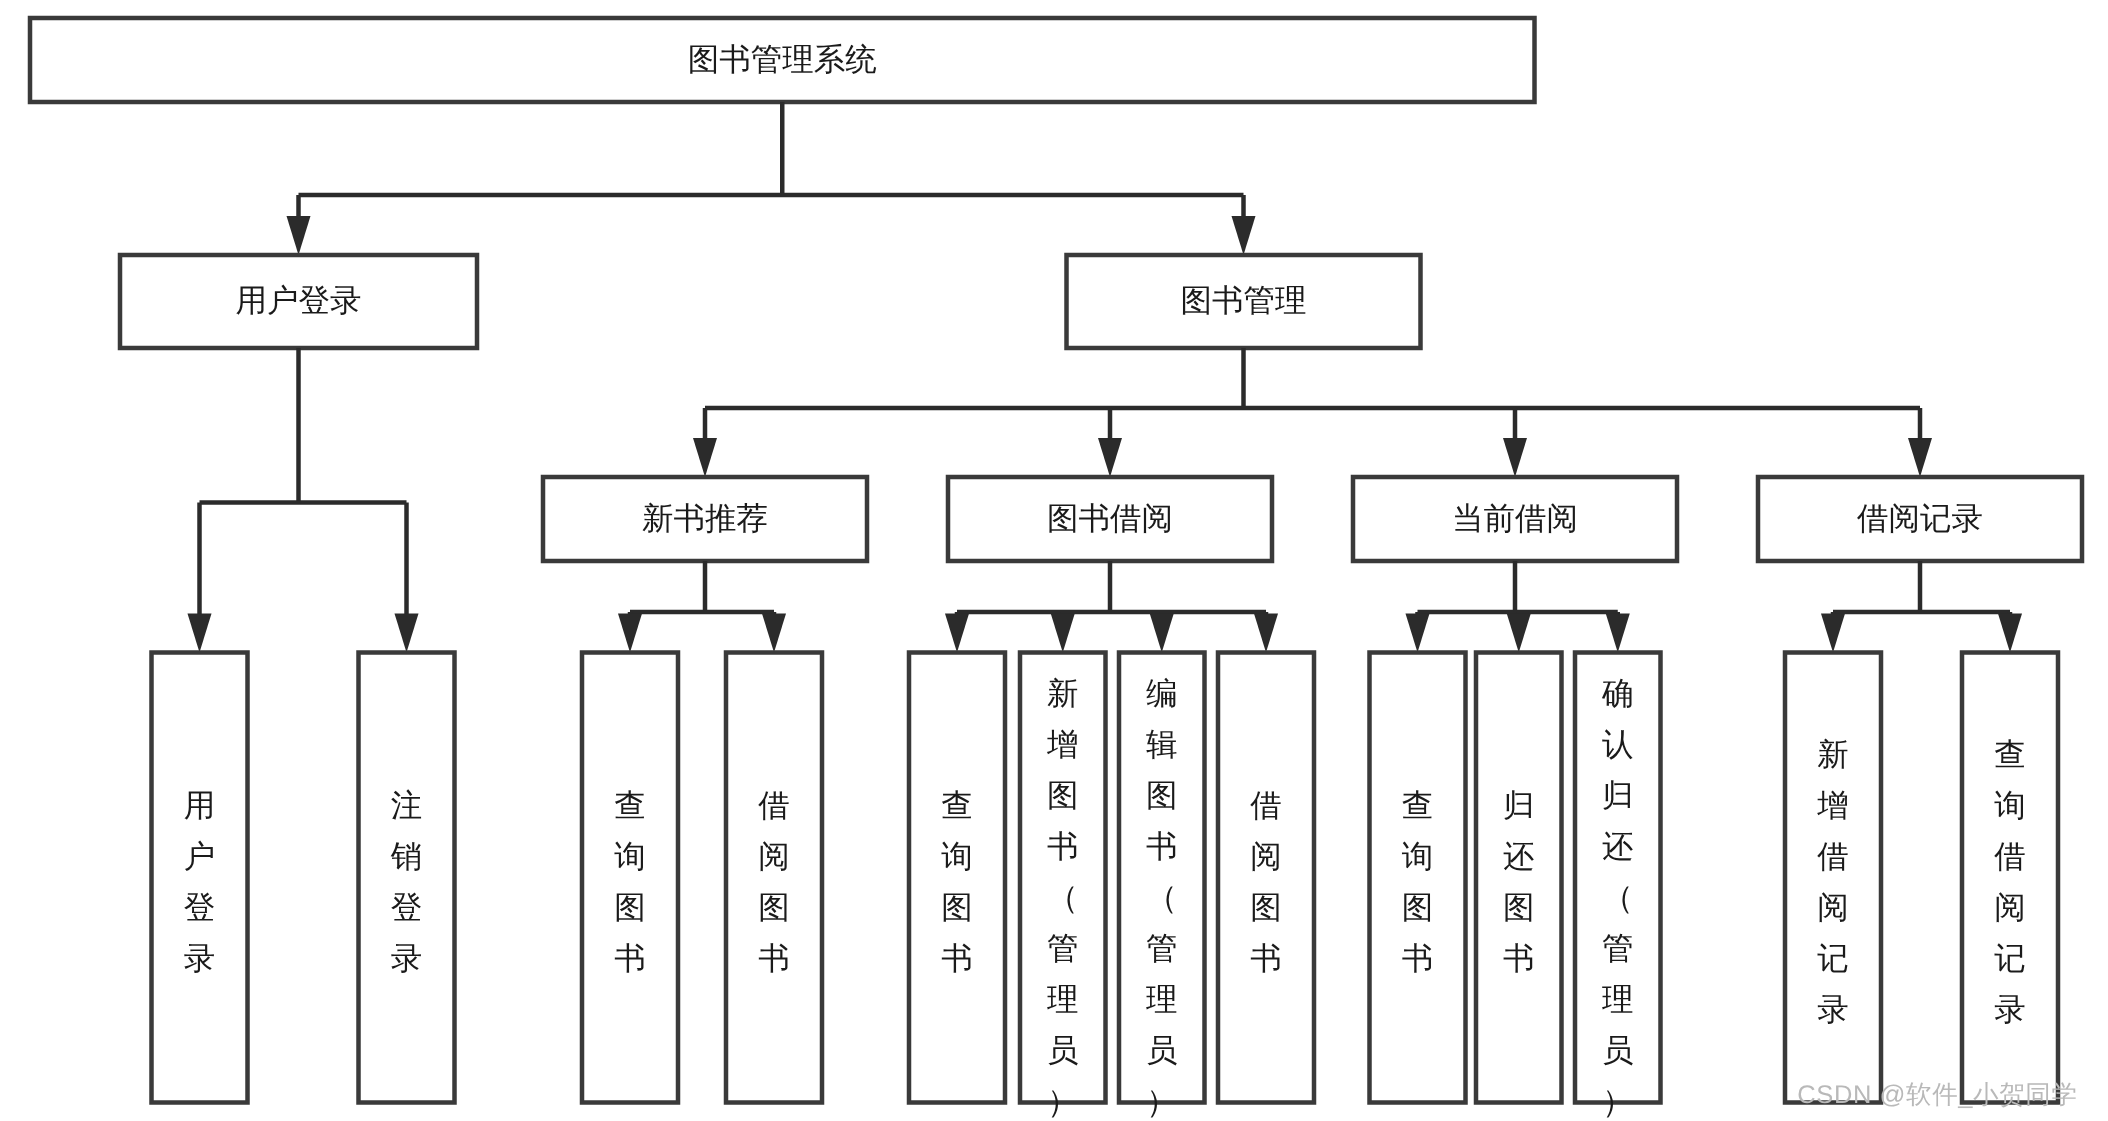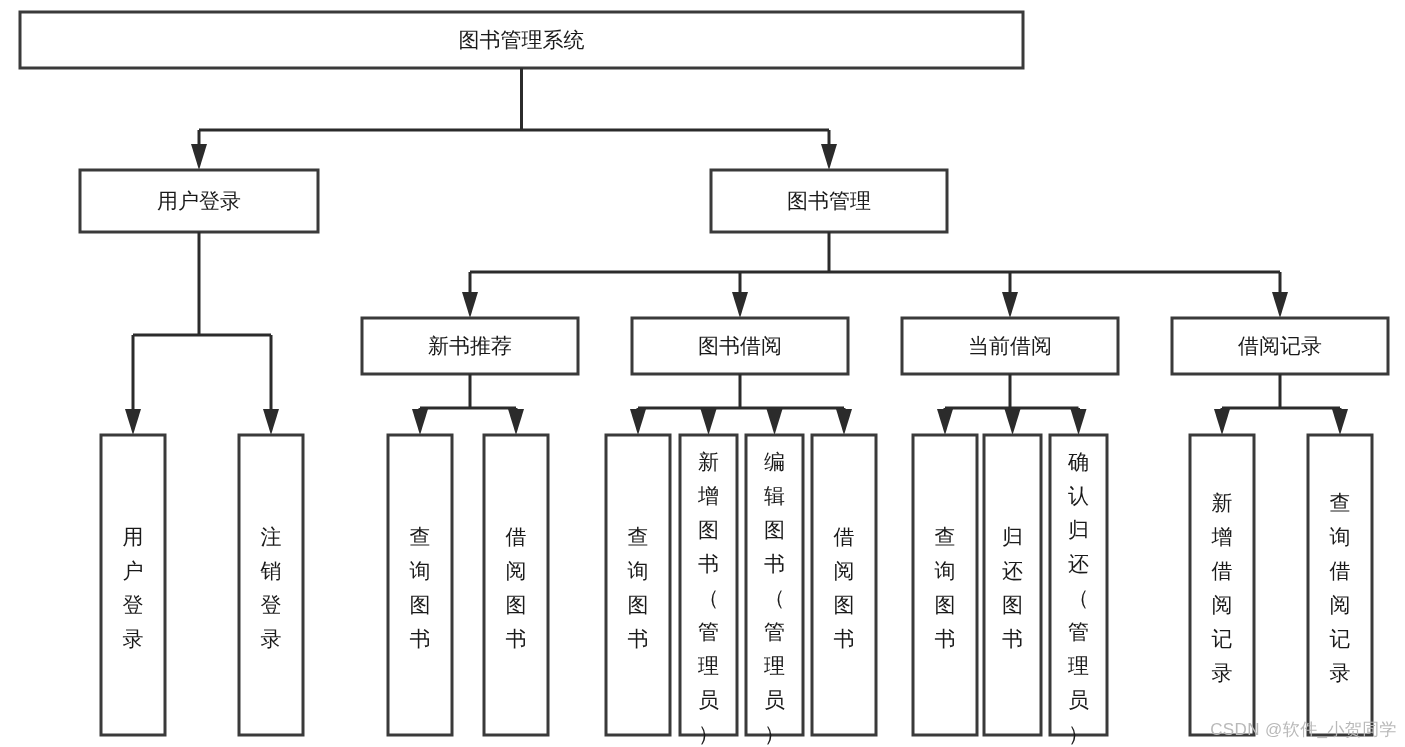--- a/index.html
+++ b/index.html
@@ -49,21 +49,21 @@
     dominant-baseline: middle;
   }
   .node-label-vertical {
     fill: #1a1a1a;
     font-family: "Liberation Sans", "DejaVu Sans", sans-serif;
     font-size: 21px;
     text-anchor: middle;
   }
   .watermark {
     position: absolute;
-    right: 8px;
+    right: 20px;
     bottom: 6px;
     font-family: "Liberation Sans", "DejaVu Sans", sans-serif;
     font-size: 17px;
     color: #b9b9b9;
     letter-spacing: 0.4px;
     white-space: nowrap;
     user-select: none;
   }
 </style>
 </head>

